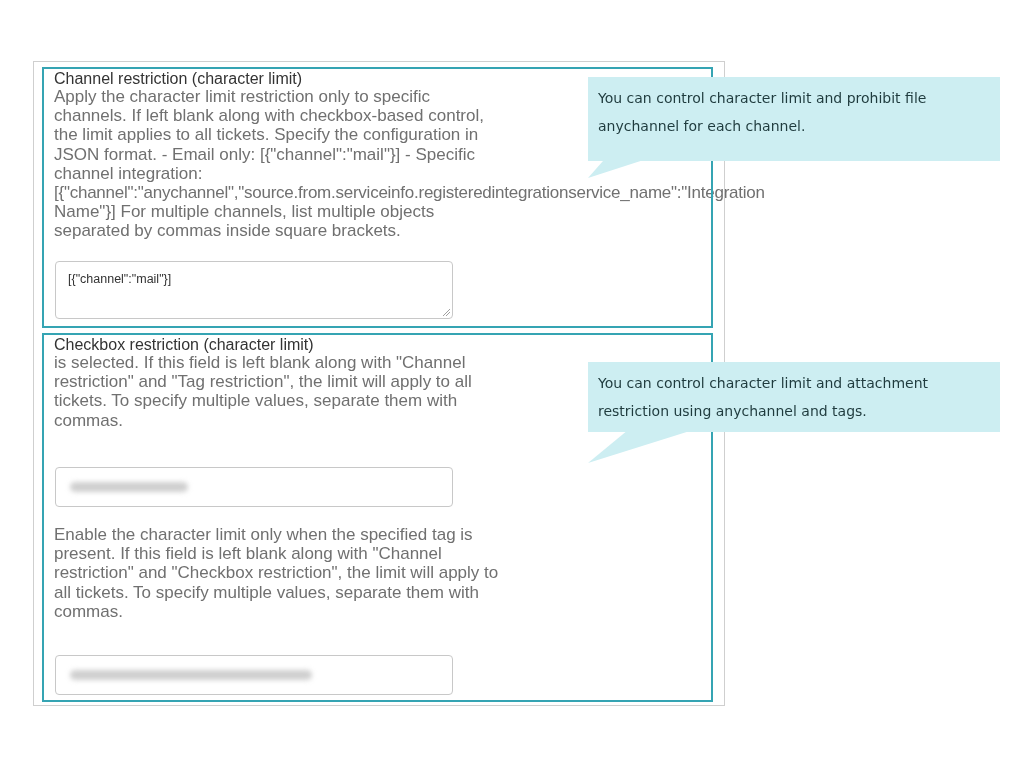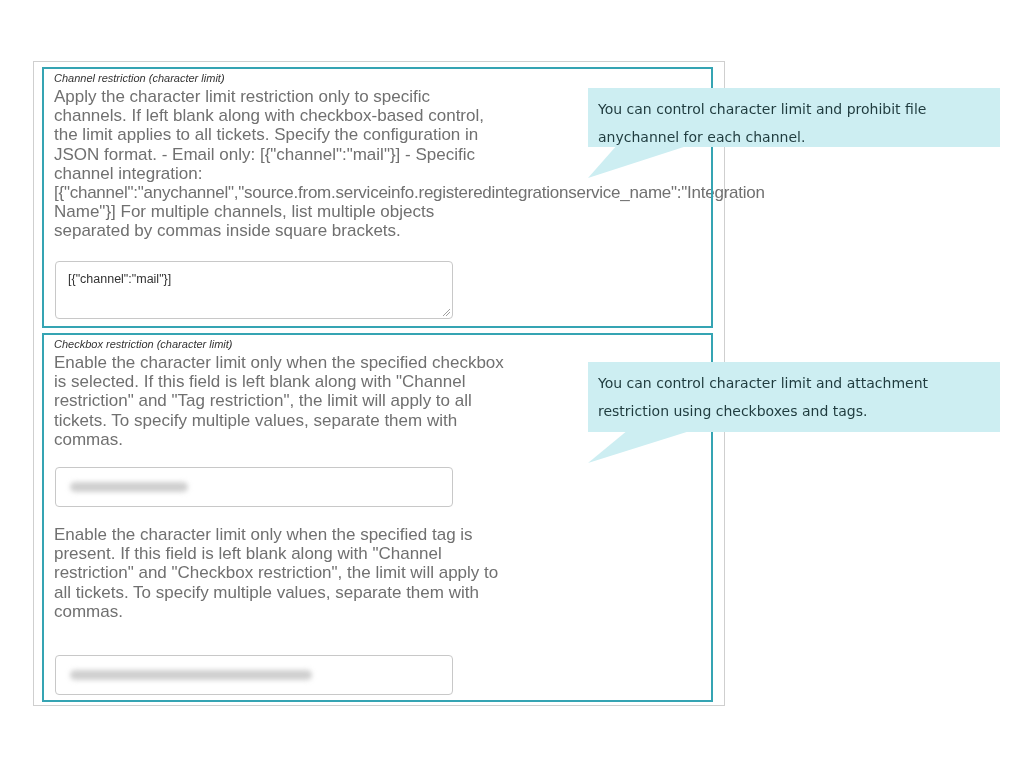--- a/index.html
+++ b/index.html
@@ -32,25 +32,24 @@
     }
     .frame-1 { top: 67px; height: 261px; }
     .frame-2 { top: 333px; height: 369px; }
 
     .field {
       position: absolute;
       left: 54px;
       width: 660px;
     }
     .field-label {
-      font-size: 11px;
+      font-size: 16px;
       line-height: 17px;
       color: #333333;
       white-space: nowrap;
-      font-style: italic;
     }
     .field-desc {
       font-size: 17px;
       line-height: 19.2px;
       color: #707070;
       white-space: pre;
     }
     .textarea-box {
       position: absolute;
       left: 55px;
@@ -128,45 +127,45 @@
 <div class="textarea-box">
   <span>[{"channel":"mail"}]</span>
   <svg class="resize-grip" viewBox="0 0 8 8">
     <line x1="1" y1="8" x2="8" y2="1" stroke="#a0a0a0" stroke-width="1"></line>
     <line x1="4" y1="8" x2="8" y2="4" stroke="#a0a0a0" stroke-width="1"></line>
   </svg>
 </div>
 
 <div class="field" style="top:336px;">
   <div class="field-label">Checkbox restriction (character limit)</div>
-  <div class="field-desc"><div>Enable the character limit only when the specified checkbox</div><div>is selected. If this field is left blank along with "Channel</div><div>restriction" and "Tag restriction", the limit will apply to all</div><div>tickets. To specify multiple values, separate them with</div><div>commas.</div></div>
+  <div class="field-desc"><div>is selected. If this field is left blank along with "Channel</div><div>restriction" and "Tag restriction", the limit will apply to all</div><div>tickets. To specify multiple values, separate them with</div><div>commas.</div></div>
 </div>
 
 <div class="input-box" style="top:467px;">
   <div class="blurred" style="width:118px;">(blurred value)</div>
 </div>
 
 <div class="field" style="top:525px;">
   <div class="field-desc"><div>Enable the character limit only when the specified tag is</div><div>present. If this field is left blank along with "Channel</div><div>restriction" and "Checkbox restriction", the limit will apply to</div><div>all tickets. To specify multiple values, separate them with</div><div>commas.</div></div>
 </div>
 
 <div class="input-box" style="top:655px;">
   <div class="blurred" style="width:242px;">(blurred value)</div>
 </div>
 
 <div class="frame frame-1"></div>
 <div class="frame frame-2"></div>
 
 <svg class="callout-tail" style="left:588px; top:144px; width:110px; height:34px;" viewBox="0 0 110 34">
   <polygon points="30,0 105,0 0,34" fill="#cdeef2"></polygon>
 </svg>
-<div class="callout" style="top:88px; height:59px;">
+<div class="callout" style="top:77px; height:84px;">
   <div>You can control character limit and prohibit file</div>
   <div>anychannel for each channel.</div>
 </div>
 
 <svg class="callout-tail" style="left:588px; top:430px; width:110px; height:34px;" viewBox="0 0 110 34">
   <polygon points="40,0 105,0 0,33" fill="#cdeef2"></polygon>
 </svg>
 <div class="callout" style="top:362px; height:70px;">
   <div>You can control character limit and attachment</div>
-  <div>restriction using checkboxes and tags.</div>
+  <div>restriction using anychannel and tags.</div>
 </div>
 
 </body></html>

